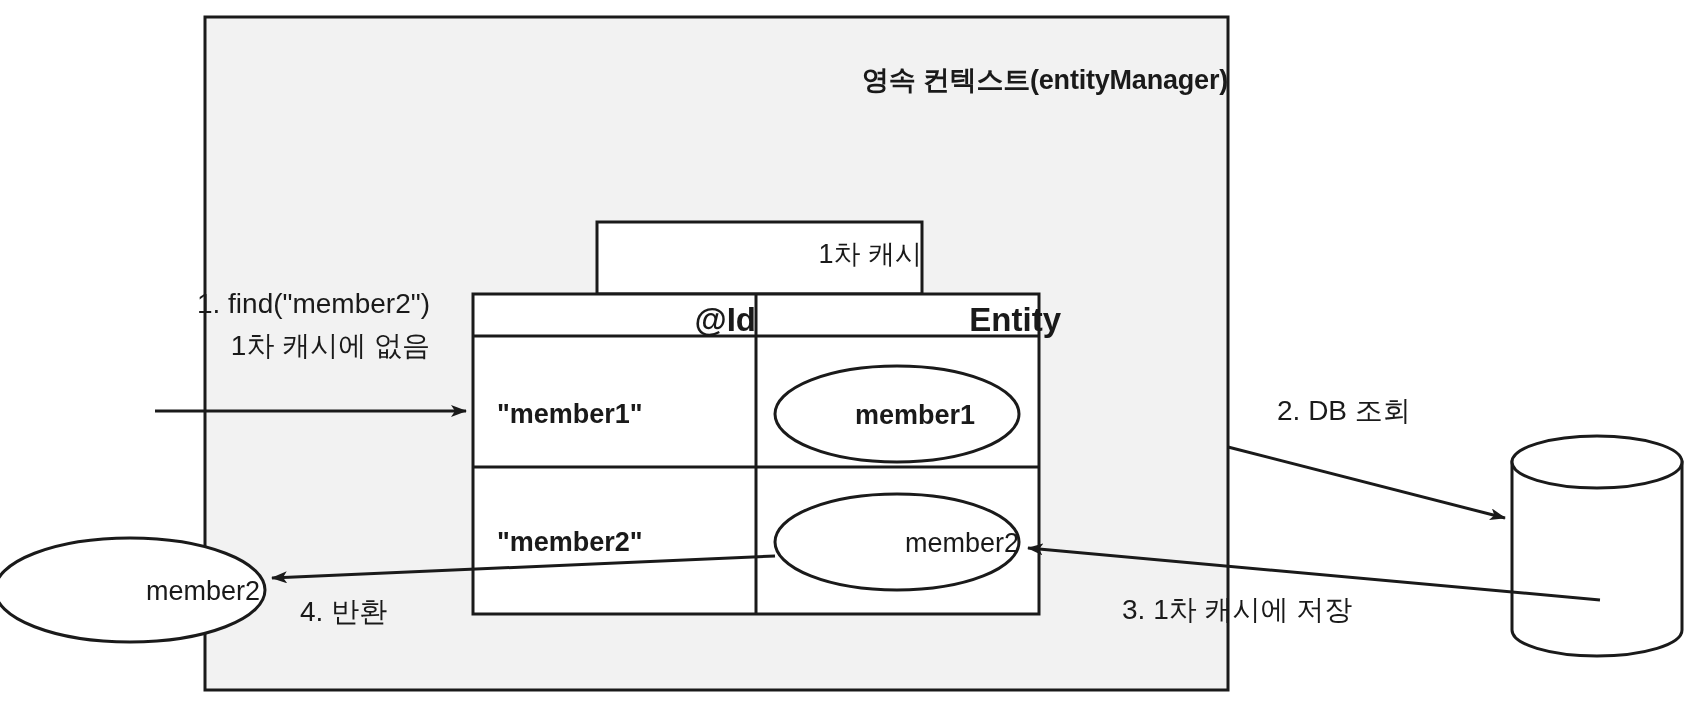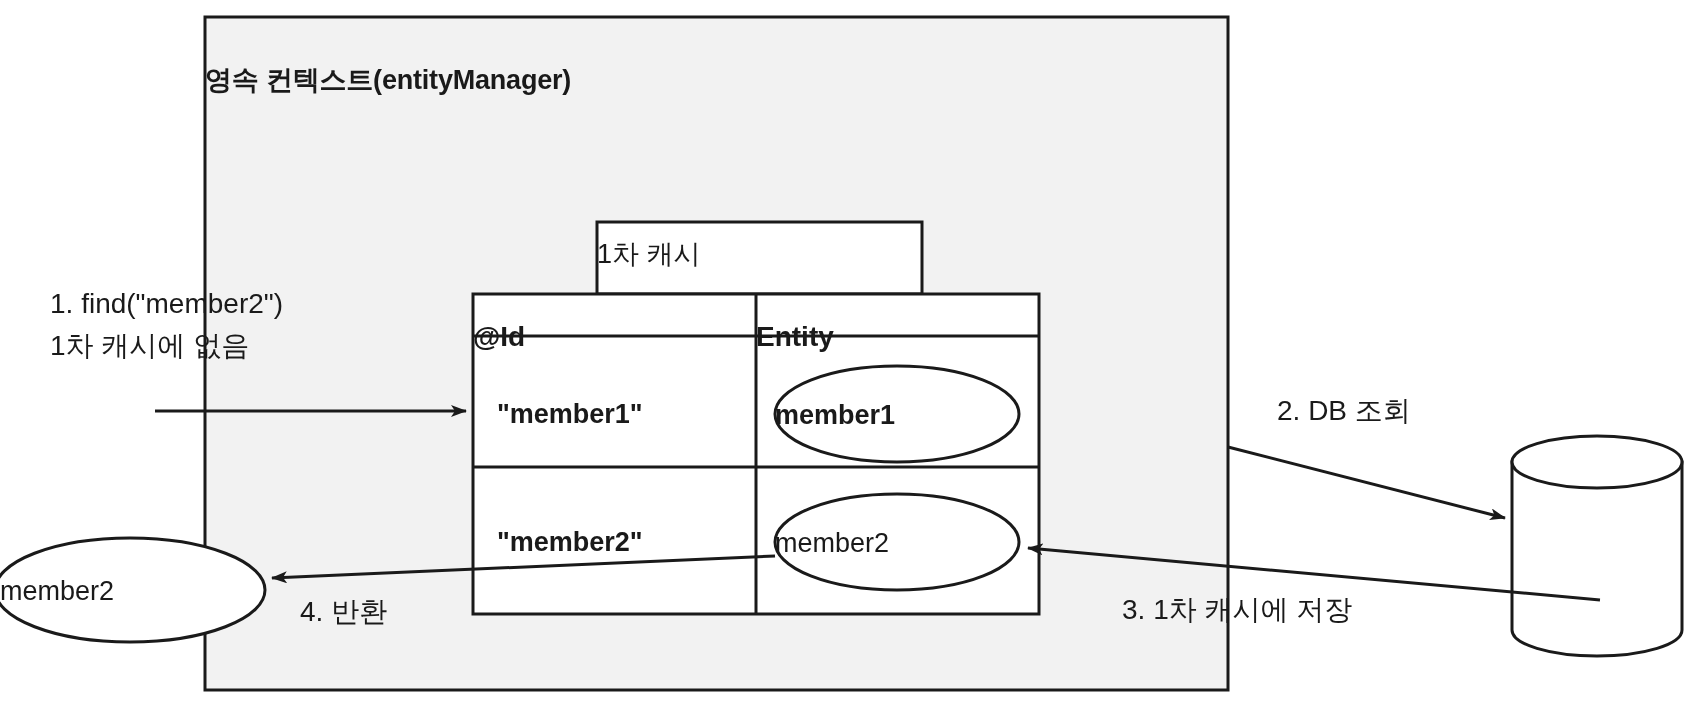--- a/index.html
+++ b/index.html
@@ -30,39 +30,38 @@
   }
   .ctx-title {
     font-size: 27px;
     font-weight: bold;
     letter-spacing: -0.2px;
   }
   .cache-label {
     font-size: 27px;
   }
   .col-head {
-    font-size: 28px;
+    font-size: 33px;
     font-weight: bold;
-    margin-top: 20px;
   }
   .cell-id {
     font-size: 27px;
     font-weight: bold;
   }
   .ellipse-label {
     font-size: 27px;
   }
   .step-label {
     font-size: 28px;
   }
   .db-label {
     font-size: 24px;
   }
   .center {
-    text-align: left;
+    text-align: right;
   }
 </style>
 </head>
 <body>
 
 <div id="canvas">
 
   <svg width="1698" height="710" viewBox="0 0 1698 710">
     <defs>
       <marker id="arrowFull" markerWidth="16" markerHeight="12" refX="15" refY="6" orient="auto" markerUnits="userSpaceOnUse">

